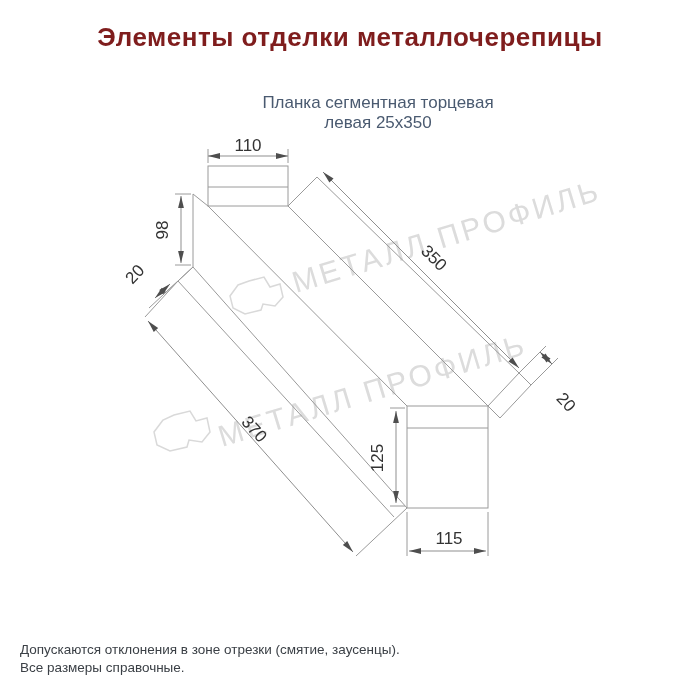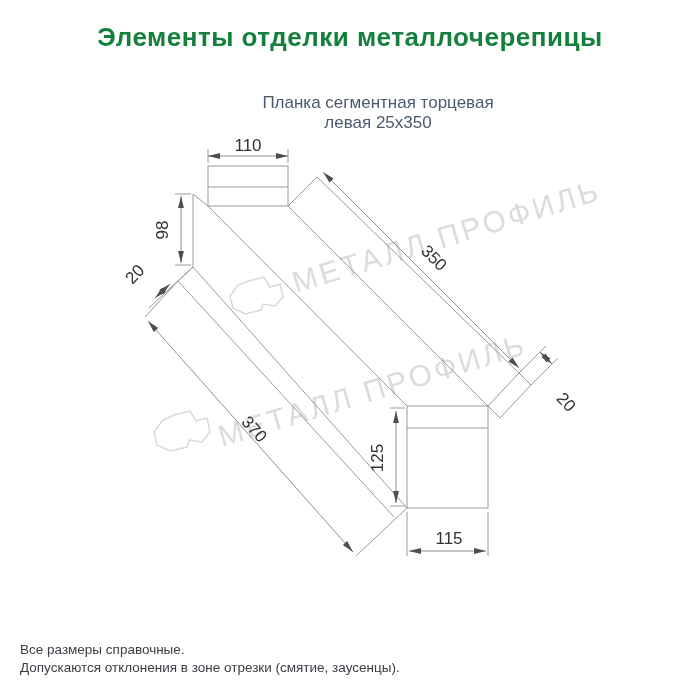--- a/index.html
+++ b/index.html
@@ -7,21 +7,21 @@
     width:700px;height:700px;
     background:#ffffff;
     font-family:"Liberation Sans", sans-serif;
     position:relative;
     overflow:hidden;
   }
   .page-title{
     position:absolute;left:0;top:22px;width:700px;
     text-align:center;
     font-size:26px;font-weight:700;letter-spacing:.5px;
-    color:#15803d;
+    color:#7f1d1d;
   }
   .subtitle{
     position:absolute;left:0;top:93px;width:700px;
     text-align:center;
     font-size:17px;line-height:20px;
     color:#4a5a70;
     padding-left:28px;
   }
   .footer{
     position:absolute;left:20px;top:641px;
@@ -151,15 +151,15 @@
 
   <g>
     <line class="ext" x1="407" y1="512" x2="407" y2="556"></line>
     <line class="ext" x1="488" y1="512" x2="488" y2="556"></line>
     <line class="dim" x1="409" y1="551" x2="486" y2="551" marker-start="url(#arr)" marker-end="url(#arr)"></line>
     <text class="dimtxt" text-anchor="middle" x="449" y="544">115</text>
   </g>
 </svg>
 
 <div class="footer">
+  <div>Допускаются отклонения в зоне отрезки (смятие, заусенцы).</div>
   <div>Все размеры справочные.</div>
-  <div>Допускаются отклонения в зоне отрезки (смятие, заусенцы).</div>
 </div>
 
 </body></html>

